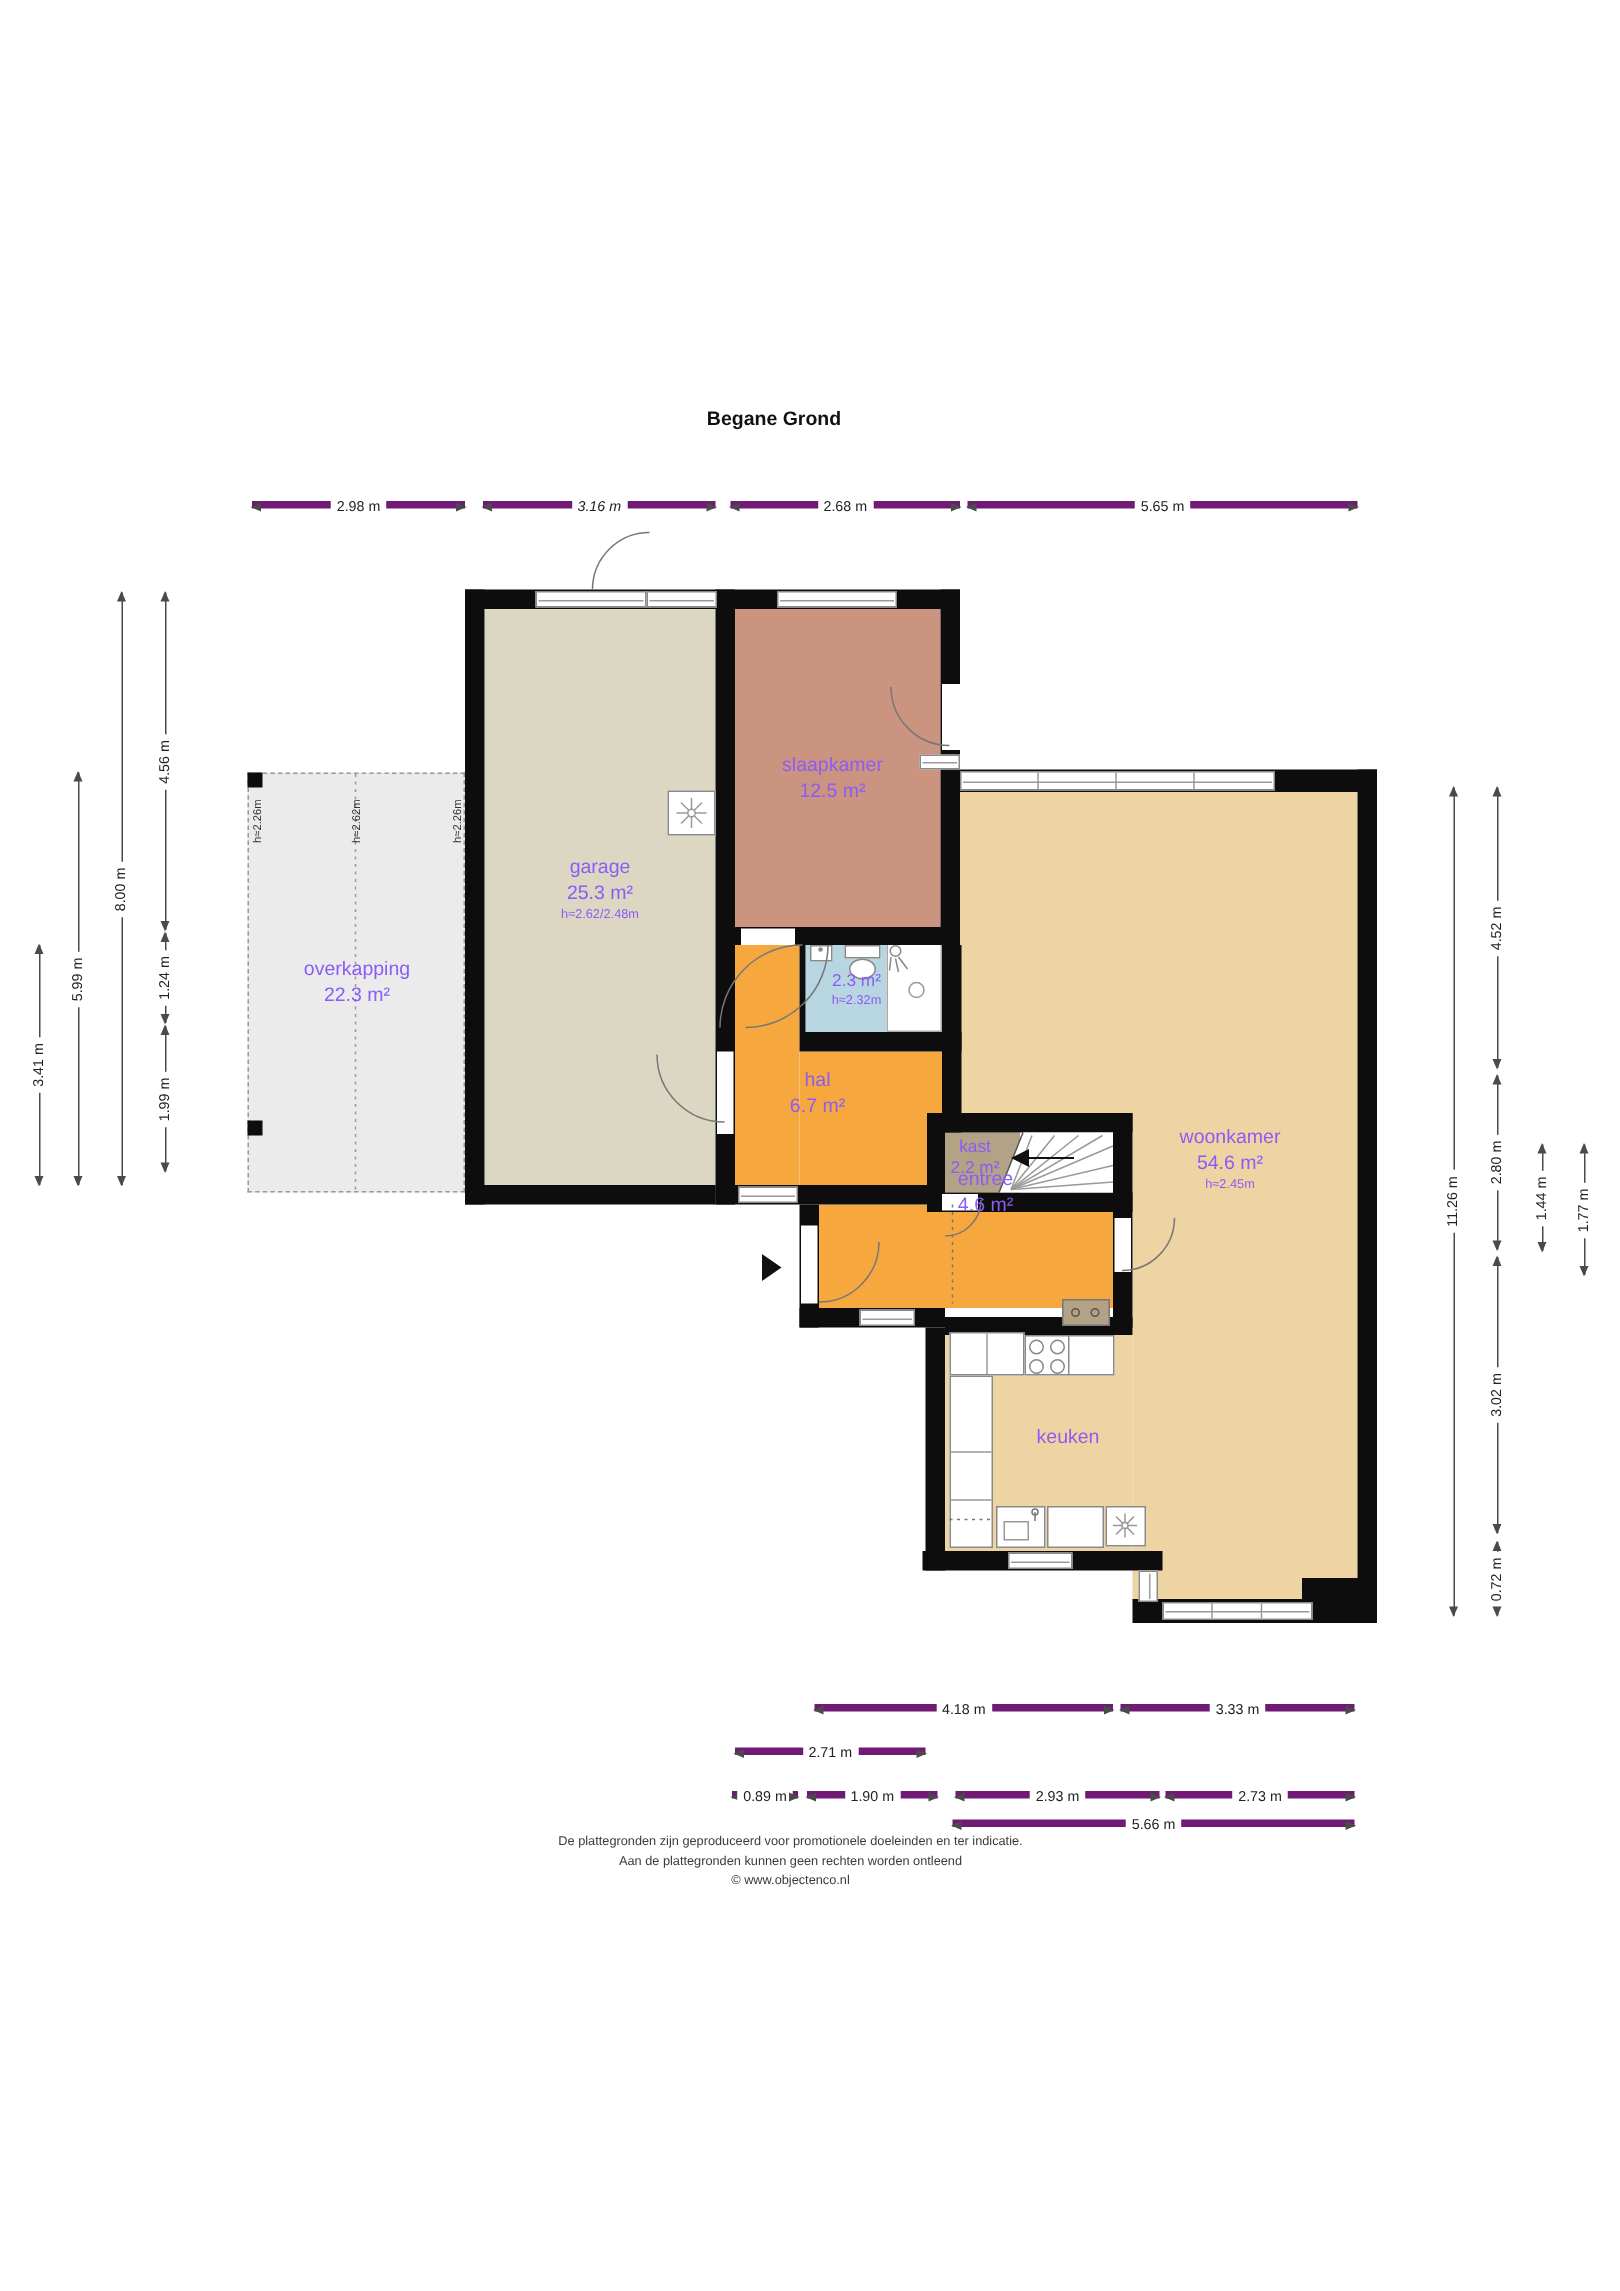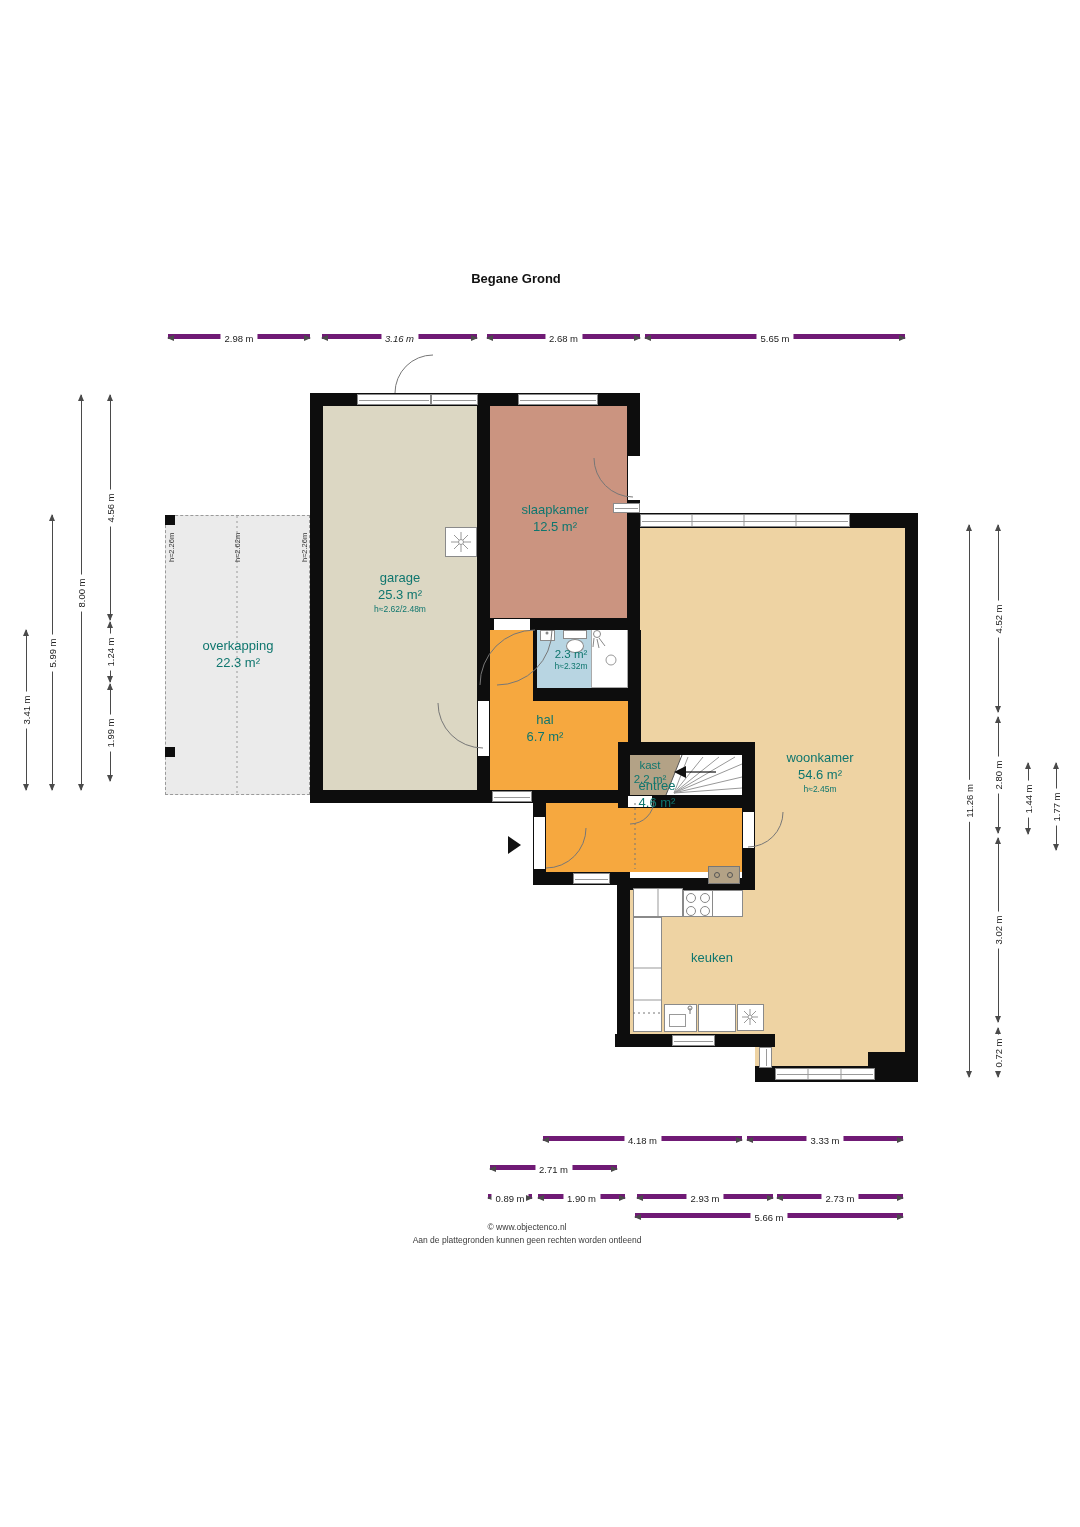--- a/index.html
+++ b/index.html
@@ -7,21 +7,21 @@
         font-family:"Liberation Sans",sans-serif;}
   .room{position:absolute;z-index:1;}
   .wall{position:absolute;background:#0d0d0d;z-index:2;}
   .win{position:absolute;background:#fff;border:1px solid #8a8a8a;box-sizing:border-box;z-index:3;}
   .win-h::after{content:"";position:absolute;left:1px;right:1px;top:50%;border-top:1px solid #9a9a9a;}
   .win-v::after{content:"";position:absolute;top:1px;bottom:1px;left:50%;border-left:1px solid #9a9a9a;}
   .open{position:absolute;background:#fff;z-index:3;}
   .fix{position:absolute;background:#fff;border:1px solid #8a8a8a;box-sizing:border-box;z-index:4;}
   .post{position:absolute;background:#0d0d0d;z-index:3;}
   svg.anno{position:absolute;left:0;top:0;z-index:5;pointer-events:none;}
-  .rlabel{position:absolute;text-align:center;color:#0f766e;font-size:13px;line-height:1.3;z-index:6;}
+  .rlabel{position:absolute;text-align:center;color:#8b5cf6;font-size:13px;line-height:1.3;z-index:6;}
   .rlabel .sub{font-size:8.5px;display:block;}
   .rlabel.small{font-size:11.5px;line-height:1.25;}
   .vtext{position:absolute;font-size:7.5px;color:#333;transform:rotate(-90deg);
          transform-origin:0 0;white-space:nowrap;z-index:6;}
   .title{position:absolute;top:271px;left:0;width:1032px;text-align:center;font-weight:bold;
          font-size:13px;color:#111;line-height:1.2;z-index:6;}
   .footer{position:absolute;top:1221px;left:0;width:1054px;text-align:center;font-size:8.5px;
           color:#3a3a3a;line-height:1.55;z-index:6;}
   
   .dh{position:absolute;height:0;border-top:5px solid #701a75;z-index:6;}
@@ -325,17 +325,18 @@
       <span class="lab">1.90 m</span>
     </div>
   <div class="dh" style="left:637px;top:1194px;width:136px;">
       <span class="lab">2.93 m</span>
     </div>
   <div class="dh" style="left:777px;top:1194px;width:126px;">
       <span class="lab">2.73 m</span>
     </div>
 
   <div class="footer">
+    <div>De plattegronden zijn geproduceerd voor promotionele doeleinden en ter indicatie.</div>
+    <div>Aan de plattegronden kunnen geen rechten worden ontleend</div>
     <div>© www.objectenco.nl</div>
-    <div>Aan de plattegronden kunnen geen rechten worden ontleend</div>
   </div>
 
 </div>
 
 </body></html>

